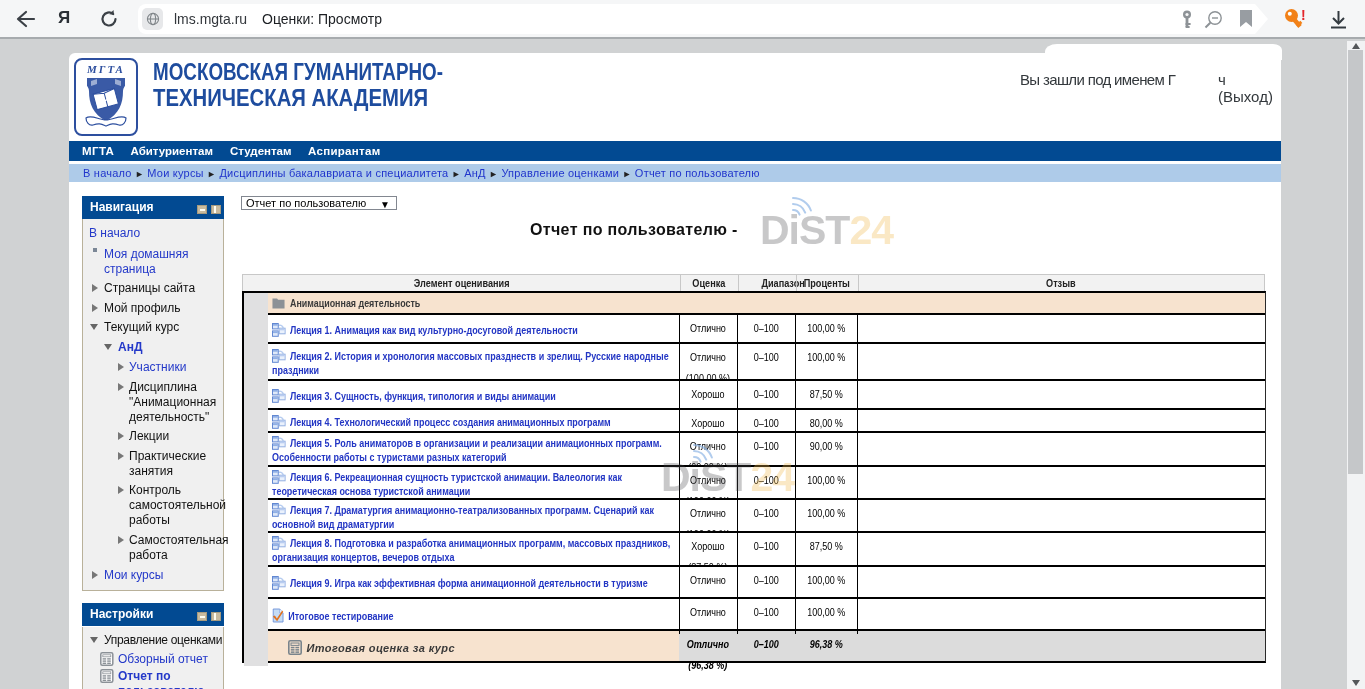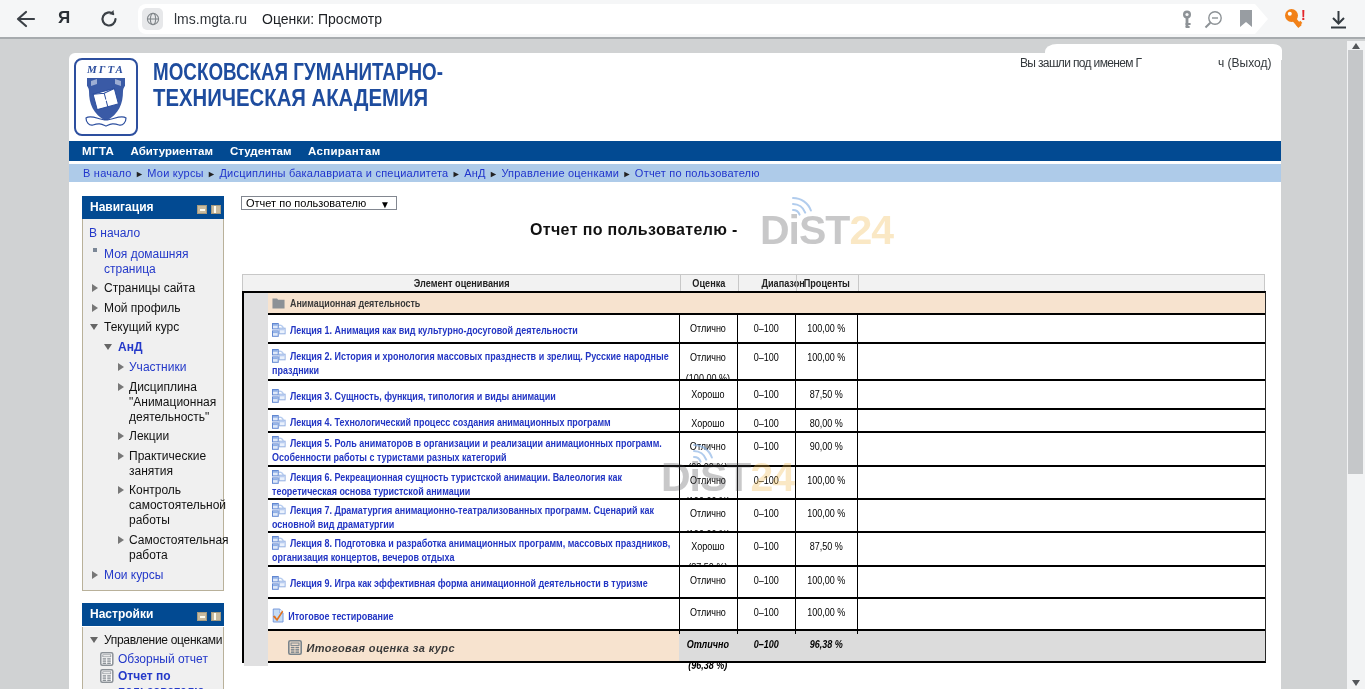--- a/index.html
+++ b/index.html
@@ -56,21 +56,21 @@
 .it { font-style:italic; }
 .b { font-weight:bold; }
 .icon16 { display:inline-block; vertical-align:-3px; margin-right:5px; }
 .vcell { position:absolute; top:0; bottom:0; font-size:11px; line-height:21px; text-align:center; padding-top:3.5px; color:#000; }
 .vx { display:inline-block; transform:scaleX(0.82); transform-origin:center top; white-space:nowrap; }
 .c1 { left:412px; width:57.5px; }
 .c2 { left:470.5px; width:57px; }
 .c3 { left:528.5px; width:61px; }
 .vline { position:absolute; width:1px; background:#000; }
 .grayfill { position:absolute; left:411px; right:0; top:0; bottom:0; background:#dcdcdc; }
-#loggedin, #loggedin2 { position:absolute; top:3px; font-size:12px; color:#33383c; }
+#loggedin, #loggedin2 { position:absolute; top:18px; font-size:15px; color:#33383c; }
 #sbar { position:absolute; left:1347px; top:41px; width:18px; height:648px; background:#f2f3f4; }
 #sthumb { position:absolute; left:1348px; top:50px; width:15px; height:424px; background:#c5c7c9; }
 a { text-decoration:none; }
 </style></head>
 <body>
 <div id="toolbar"></div>
 <svg class="abs" style="left:14px;top:9px" width="22" height="20" viewBox="0 0 22 20">
     <path d="M12 3 L4 10 L12 17 M4 10 L20 10" stroke="#3b4046" stroke-width="2.2" fill="none" stroke-linecap="round" stroke-linejoin="round"></path>
   </svg>
 <div class="abs" style="left:58px;top:8px;font-size:17px;font-weight:bold;color:#2b3036;">Я</div>
@@ -251,20 +251,21 @@
             <path d="M3 11 A 13 13 0 0 1 15.2 19.6"></path>
             <path d="M3 5 A 19 19 0 0 1 20.9 17.5"></path>
           </g>
         </svg>DiST<b>24</b></div>
 
   <div id="thead">
         <div class="th" style="left:0;width:437px;"><span class="hx">Элемент оценивания</span></div>
         <div class="th" style="left:437px;width:58px;"><span class="hx">Оценка</span></div>
         <div class="th" style="left:495px;width:58px;margin-left:16px;"><span class="hx">Диапазон</span></div>
         <div class="th" style="left:553px;width:61px;"><span class="hx">Проценты</span></div>
+        <div class="th" style="left:614px;width:407px;"><span class="hx">Отзыв</span></div>
         <div class="thline" style="left:436.5px;"></div>
         <div class="thline" style="left:494.5px;"></div>
         <div class="thline" style="left:552.5px;"></div>
         <div class="thline" style="left:614.5px;"></div>
       </div>
   <div id="tbody">
   <div id="graystrip"></div>
   <div class="trow cat" style="height:21.5px;">
           <span class="cattxt"><svg class="icon16" width="13" height="12" viewBox="0 0 14 13" preserveAspectRatio="none">
               <path d="M0.5 1.5 H5.5 L6.5 3 H13.5 V12.5 H0.5 Z" fill="#8c9196"></path>

